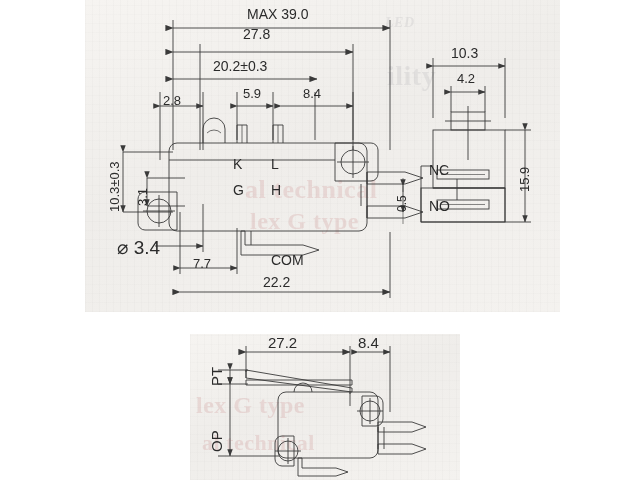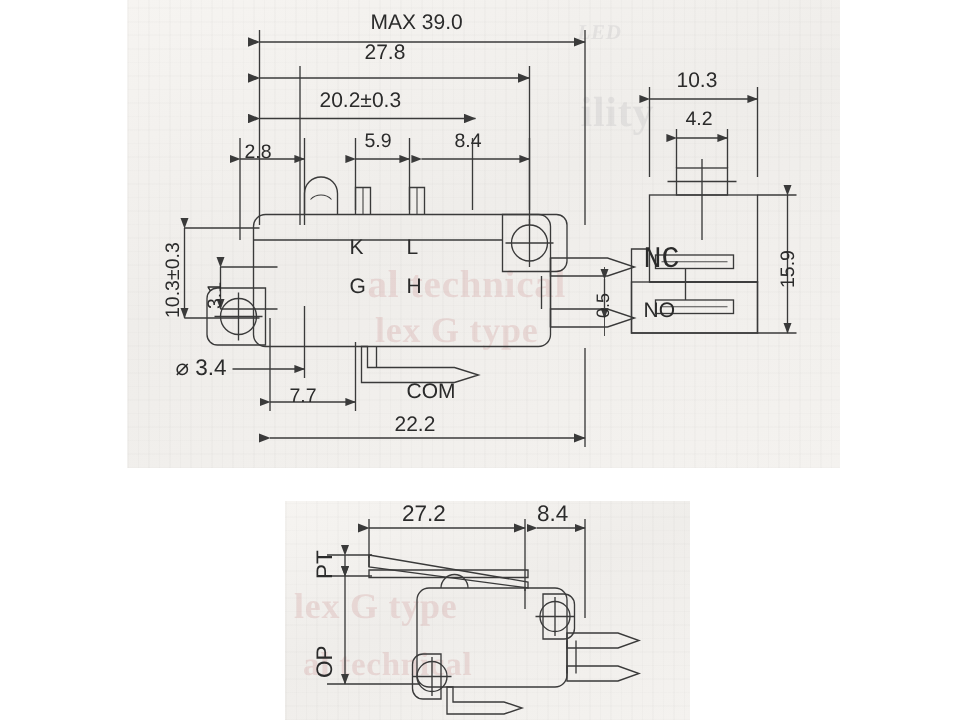--- a/index.html
+++ b/index.html
@@ -167,31 +167,31 @@
 
     <div class="lbl" style="left:162px;top:6px;font-size:14px;">MAX 39.0</div>
     <div class="lbl" style="left:158px;top:26px;font-size:14px;">27.8</div>
     <div class="lbl" style="left:128px;top:58px;font-size:14px;">20.2±0.3</div>
     <div class="lbl" style="left:78px;top:93px;font-size:13px;">2.8</div>
     <div class="lbl" style="left:158px;top:86px;font-size:13px;">5.9</div>
     <div class="lbl" style="left:218px;top:86px;font-size:13px;">8.4</div>
 
     <div class="lbl rot90" style="left:22px;top:212px;font-size:13px;">10.3±0.3</div>
     <div class="lbl rot90" style="left:50px;top:206px;font-size:13px;">3.1</div>
-    <div class="lbl" style="left:32px;top:236px;font-size:15px;">⌀ 3.4</div>
+    <div class="lbl" style="left:32px;top:236px;font-size:19px;">⌀ 3.4</div>
     <div class="lbl" style="left:108px;top:256px;font-size:13px;">7.7</div>
     <div class="lbl" style="left:178px;top:274px;font-size:14px;">22.2</div>
     <div class="lbl rot90" style="left:310px;top:212px;font-size:12px;">0.5</div>
 
     <div class="lbl" style="left:148px;top:156px;font-size:14px;">K</div>
     <div class="lbl" style="left:186px;top:156px;font-size:14px;">L</div>
     <div class="lbl" style="left:148px;top:182px;font-size:14px;">G</div>
     <div class="lbl" style="left:186px;top:182px;font-size:14px;">H</div>
 
-    <div class="lbl" style="left:344px;top:162px;font-size:20px;font-family:Liberation Mono, monospace;">NC</div>
+    <div class="lbl" style="left:344px;top:162px;font-size:14px;">NC</div>
     <div class="lbl" style="left:344px;top:198px;font-size:14px;">NO</div>
     <div class="lbl" style="left:186px;top:252px;font-size:14px;">COM</div>
 
     <div class="lbl" style="left:366px;top:45px;font-size:14px;">10.3</div>
     <div class="lbl" style="left:372px;top:71px;font-size:13px;">4.2</div>
     <div class="lbl rot90" style="left:432px;top:192px;font-size:13px;">15.9</div>
   </div>
 
   <div class="panel" id="panel-bottom">
     <div class="paper-grain"></div>

